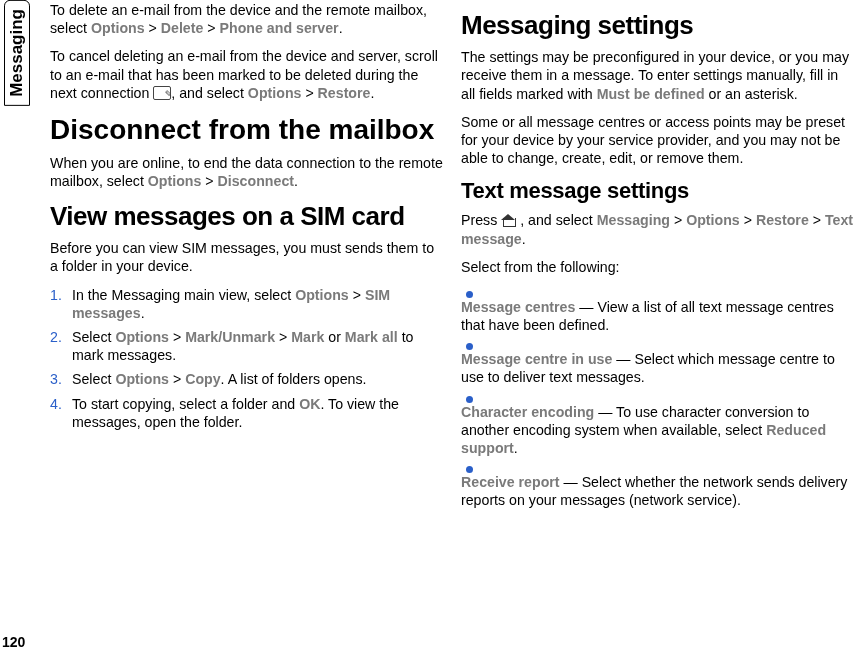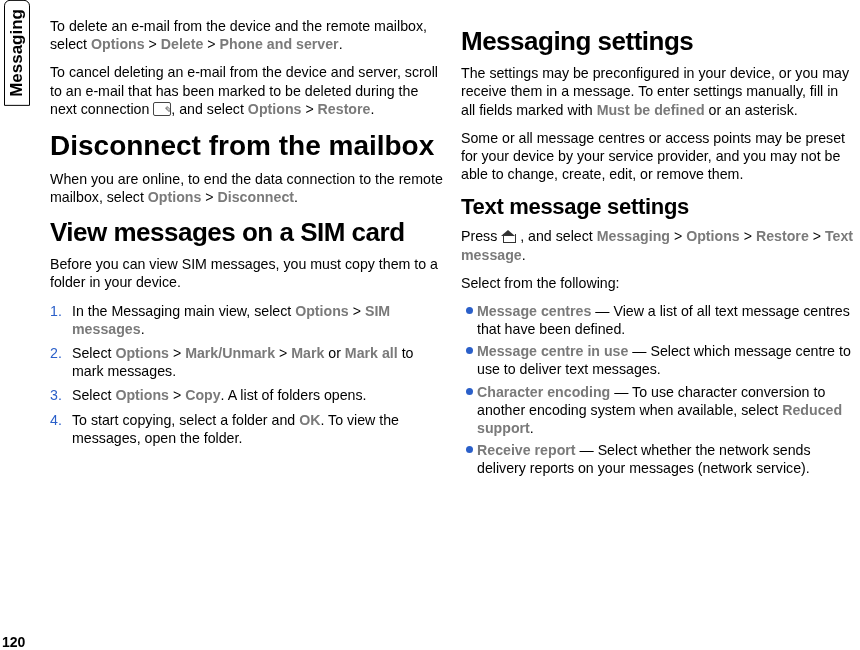--- a/index.html
+++ b/index.html
@@ -18,32 +18,32 @@
     border-radius: 0 0 6px 6px;
   }
   .page-num {
     position: absolute; left: 2px; bottom: 0;
     font-weight: bold; font-size: 14px;
   }
   .cols {
     position: absolute; left: 50px; top: 0; right: 6px; bottom: 0;
     display: flex; gap: 18px;
   }
-  .col { flex: 1; padding-top: 17px; font-size: 14.2px; line-height: 1.28; }
+  .col { flex: 1; padding-top: 1px; font-size: 14.2px; line-height: 1.28; }
   .col p { margin-bottom: 10px; }
   h2 { font-size: 28px; font-weight: bold; margin: 6px 0 6px; }
   h1 { font-size: 26px; font-weight: bold; margin: 8px 0 6px; letter-spacing: -0.5px; }
   h3 { font-size: 22px; font-weight: bold; margin: 8px 0 6px; letter-spacing: -0.3px; }
   .grey { color: #7a7a7a; font-weight: bold; }
   ol.steps { list-style: none; margin-left: 0; }
   ol.steps li { display: flex; margin-bottom: 6px; }
   ol.steps .n { color: #2a5fc9; font-weight: normal; width: 22px; flex-shrink: 0; }
   ol.steps .t { flex: 1; }
   ul.bul { list-style: none; }
-  ul.bul li { display: flex; margin-bottom: 4px; }
+  ul.bul li { display: flex; margin-bottom: 4px; flex-direction: column; }
   ul.bul .dot {
     width: 16px; flex-shrink: 0;
     display: flex; align-items: flex-start; justify-content: center;
     padding-top: 5px;
   }
   ul.bul .dot span {
     display: inline-block; width: 7px; height: 7px;
     background: #2a5fc9; border-radius: 50%;
   }
   ul.bul .t { flex: 1; }
@@ -91,21 +91,21 @@
 
     <h2>Disconnect from the mailbox</h2>
 
     <p>
       <span>When you are online, to end the data connection to the remote mailbox, select </span><span class="grey">Options</span><span> &gt; </span><span class="grey">Disconnect</span><span>.</span>
     </p>
 
     <h1>View messages on a SIM card</h1>
 
 
-    <p>Before you can view SIM messages, you must copy them to a folder in your device.</p>
+    <p>Before you can view SIM messages, you must sends them to a folder in your device.</p>
 
     <ol class="steps">
       <li>
         <span class="n">1.</span>
         <span class="t">
           <span>In the Messaging main view, select </span><span class="grey">Options</span><span> &gt; </span><span class="grey">SIM messages</span><span>.</span>
         </span>
       </li>
       <li>
         <span class="n">2.</span>

